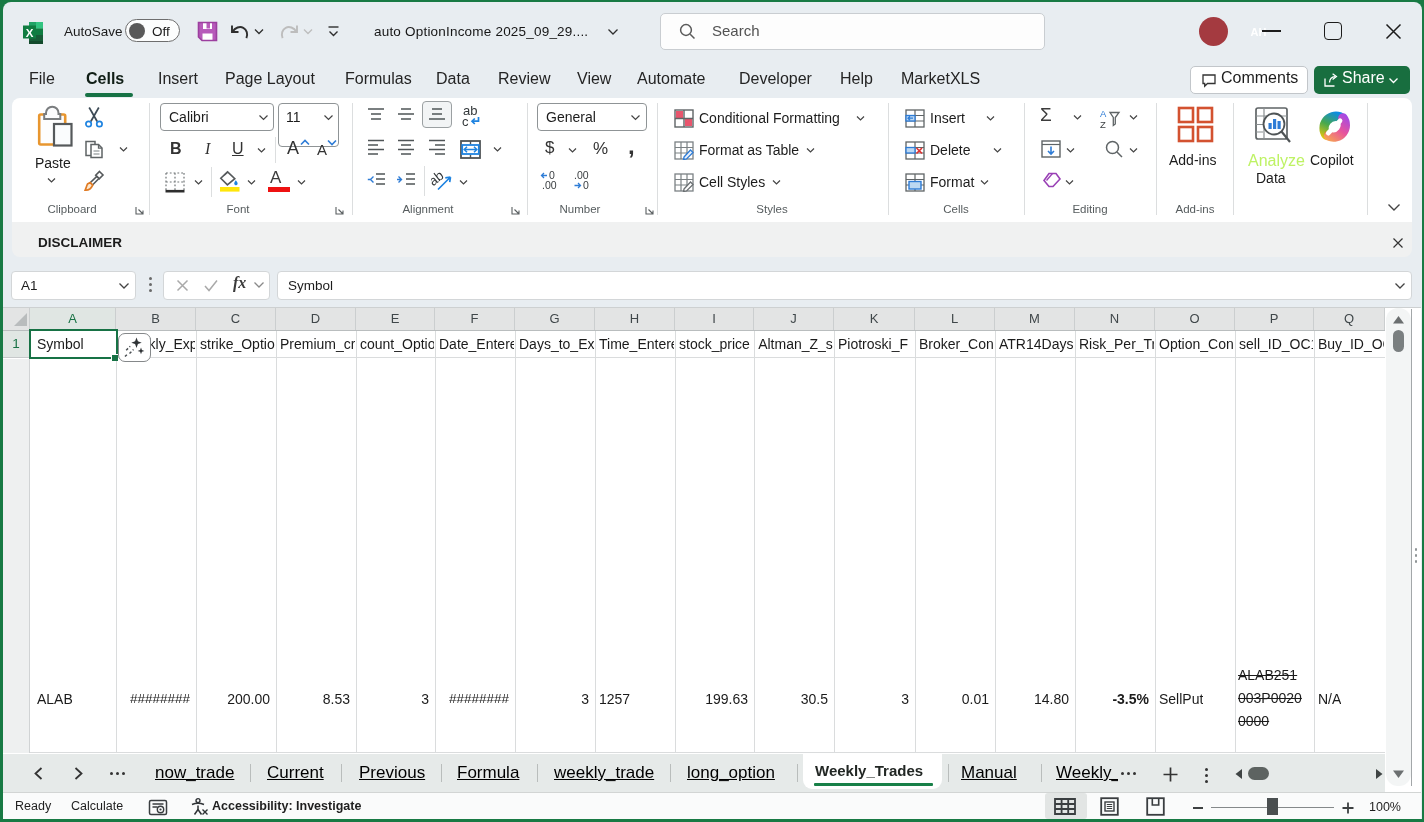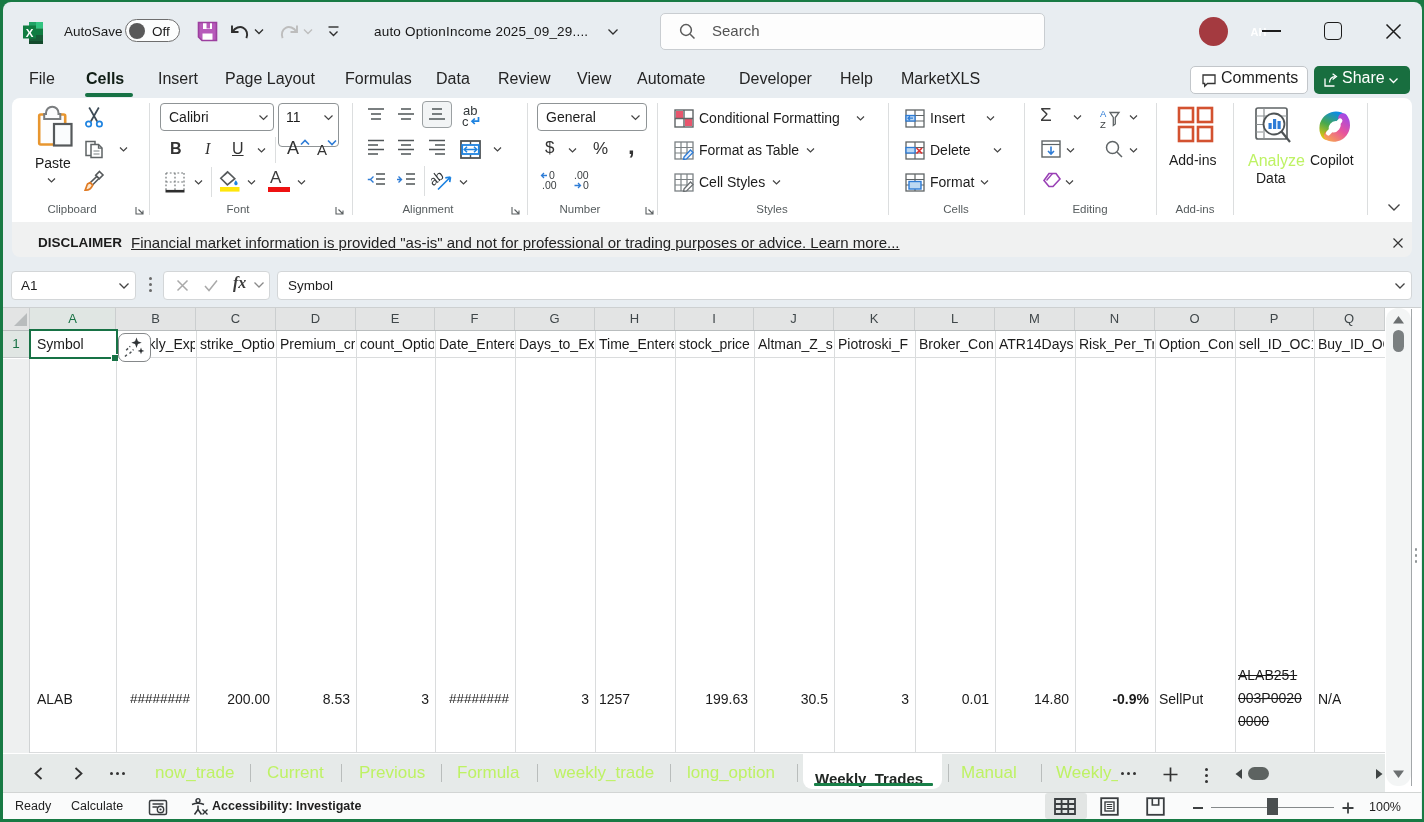--- a/index.html
+++ b/index.html
@@ -10,21 +10,21 @@
 #win { position:absolute; left:3px; top:2px; width:1419px; height:817px; background:#e8edf1; border-radius:8px 8px 0 0; }
 .glabel { position:absolute; font-size:11.5px; color:#565c5e; top:203px; text-align:center; white-space:nowrap; }
 .rsep { position:absolute; width:1px; top:103px; height:112px; background:#dcdedf; }
 .combo { position:absolute; background:#fff; border:1px solid #8f9496; border-radius:4px; }
 .chev { position:absolute; }
 .hdr { position:absolute; top:308px; height:22px; font-size:13px; color:#40474a; text-align:center; background:#e3e4e4; border-right:1px solid #cbcecf; line-height:22px; }
 .gvline { position:absolute; top:331px; width:1px; height:422px; background:#dadcdd; }
 .c1 { position:absolute; top:332px; height:25px; font-size:14px; color:#1b1b1b; line-height:25px; overflow:hidden; white-space:nowrap; }
 .c2 { position:absolute; top:687px; height:24px; font-size:14px; color:#1b1b1b; line-height:24px; overflow:hidden; white-space:nowrap; }
 .num { text-align:right; }
-.tabtxt { position:absolute; top:763px; font-size:17px; color:#bef264; white-space:nowrap; }
+.tabtxt { position:absolute; top:763px; font-size:17px; color:#000000; white-space:nowrap;text-decoration:underline; }
 .tabsep { position:absolute; top:764px; width:1px; height:18px; background:#b9bdbc; }
 .stxt { position:absolute; font-size:12.5px; color:#1f1f1f; white-space:nowrap; }
 </style>
 </head>
 <body>
 <div id="win"></div>
 
 <svg class="abs" style="left:21px;top:20px;" width="26" height="26" viewBox="0 0 26 26">
   <rect x="8" y="2" width="14" height="6.5" fill="#21a366"></rect>
   <rect x="15" y="2" width="7" height="6.5" fill="#33c481"></rect>
@@ -434,21 +434,20 @@
   <path d="M16.5 28.5 A12.5 12.5 0 0 0 31.5 9.5" fill="none" stroke="url(#cpB)" stroke-width="10" stroke-linecap="round"></path>
   <path d="M28.5 12.5 L16 25.5" stroke="#ffffff" stroke-width="5" stroke-linecap="round"></path>
 </svg>
 <div class="abs txt" style="left:1310px;top:152px;font-size:14px;color:#1c1c1c;">Copilot</div>
 <svg class="chev" style="left:1387px;top:203px;" width="14" height="9" viewBox="0 0 14 9">
     <path d="M1.5 1.5 L7 7 L12.5 1.5" fill="none" stroke="#444" stroke-width="1.4"></path>
   </svg>
 
 <div class="abs" style="left:12px;top:222px;width:1400px;height:35px;background:#f0f1f1;border-radius:0 0 8px 8px;">
   <div class="abs txt" style="left:26px;top:13px;font-size:13.5px;font-weight:bold;color:#1c1c1c;">DISCLAIMER</div>
-  <div class="abs txt" style="left:119px;top:12px;font-size:15px;color:#232323;text-decoration:underline;">Financial market information is provided "as-is" and not for professional or trading purposes or advice. Learn more...</div>
   <svg class="abs" style="left:1379px;top:14px;" width="14" height="14" viewBox="0 0 14 14">
       <path d="M2.5 2.5 L11.5 11.5 M11.5 2.5 L2.5 11.5" stroke="#333" stroke-width="1.2"></path>
     </svg>
 </div>
 
 <div class="abs" style="left:11px;top:271px;width:125px;height:29px;background:#fff;border:1px solid #d3d6d8;border-radius:4px;">
   <div class="abs txt" style="left:9px;top:6px;font-size:13.5px;color:#1c1c1c;">A1</div>
   <svg class="chev" style="left:106px;top:10px;" width="12" height="9" viewBox="0 0 12 9">
       <path d="M1.5 1.5 L6 6 L10.5 1.5" fill="none" stroke="#444" stroke-width="1.3"></path>
     </svg>
@@ -525,21 +524,21 @@
 
 <div class="c1 txt" style="left:37px;">Symbol</div>
 <div class="c1" style="left:120px;width:75px;">Weekly_Exp</div>
 <div class="c1" style="left:200px;width:75px;">strike_Optio</div>
 <div class="c1" style="left:280px;width:75px;">Premium_cr</div>
 <div class="c1" style="left:360px;width:74px;">count_Optio</div>
 <div class="c1" style="left:439px;width:75px;">Date_Entere</div>
 <div class="c1" style="left:519px;width:75px;">Days_to_Exp</div>
 <div class="c1" style="left:599px;width:75px;">Time_Entere</div>
 <div class="c1" style="left:679px;width:74px;">stock_price</div>
-<div class="c1" style="left:758px;width:75px;">Altman_Z_s</div>
+<div class="c1" style="left:758px;width:75px;text-align:center;">Altman_Z_s</div>
 <div class="c1" style="left:838px;width:76px;">Piotroski_F</div>
 <div class="c1" style="left:919px;width:75px;">Broker_Con</div>
 <div class="c1" style="left:999px;width:75px;">ATR14Days</div>
 <div class="c1" style="left:1079px;width:75px;">Risk_Per_Tr</div>
 <div class="c1" style="left:1159px;width:75px;">Option_Con</div>
 <div class="c1" style="left:1239px;width:74px;">sell_ID_OC1</div>
 <div class="c1" style="left:1318px;width:66px;">Buy_ID_OC</div>
 
 <div class="abs" style="left:29px;top:329px;width:89px;height:30px;border:2.5px solid #177245;"></div>
 <div class="abs" style="left:111px;top:354px;width:7px;height:7px;background:#fff;"></div>
@@ -558,21 +557,21 @@
 <div class="c2 num" style="left:280px;width:70px;">8.53</div>
 <div class="c2 num" style="left:360px;width:69px;">3</div>
 <div class="c2 num" style="left:439px;width:70px;font-size:13.5px;">########</div>
 <div class="c2 num" style="left:519px;width:70px;">3</div>
 <div class="c2 txt" style="left:599px;">1257</div>
 <div class="c2 num" style="left:679px;width:69px;">199.63</div>
 <div class="c2 num" style="left:758px;width:70px;">30.5</div>
 <div class="c2 num" style="left:838px;width:71px;">3</div>
 <div class="c2 num" style="left:919px;width:70px;">0.01</div>
 <div class="c2 num" style="left:999px;width:70px;">14.80</div>
-<div class="c2 num" style="left:1079px;width:70px;font-weight:bold;">-0.9%</div>
+<div class="c2 num" style="left:1079px;width:70px;font-weight:bold;">-3.5%</div>
 <div class="c2 txt" style="left:1159px;">SellPut</div>
 <div class="abs" style="left:1238px;top:664px;width:74px;font-size:14px;line-height:22.8px;color:#1b1b1b;text-decoration:line-through;overflow:hidden;">ALAB251 003P0020 0000</div>
 <div class="c2 txt" style="left:1318px;">N/A</div>
 
 <div class="abs" style="left:1385px;top:308px;width:36px;height:484px;background:#fff;"></div>
 <div class="abs" style="left:1385.5px;top:308px;width:25px;height:478px;background:#f3f5f5;border-radius:12px;"></div>
 <svg class="abs" style="left:1392px;top:315px;" width="13" height="10" viewBox="0 0 13 10">
     <path d="M6.5 1 L12 8.5 H1 Z" fill="#6b6f70"></path>
   </svg>
 <div class="abs" style="left:1392.5px;top:330px;width:11px;height:22px;background:#7a7f80;border-radius:5.5px;"></div>
@@ -602,21 +601,21 @@
 <div class="tabtxt" style="left:359px;text-align:center;">Previous</div>
 <div class="tabsep" style="left:441px;"></div>
 <div class="tabtxt" style="left:457px;">Formula</div>
 <div class="tabsep" style="left:537px;"></div>
 <div class="tabtxt" style="left:554px;">weekly_trade</div>
 <div class="tabsep" style="left:670px;"></div>
 <div class="tabtxt" style="left:687px;">long_option</div>
 <div class="tabsep" style="left:797px;"></div>
 <div class="tabsep" style="left:948px;"></div>
 <div class="abs" style="left:803px;top:754px;width:139px;height:35px;background:#fff;border-radius:0 0 9px 9px;"></div>
-<div class="abs txt" style="left:815px;top:762px;font-size:15px;font-weight:bold;color:#222724;margin-top:8px;">Weekly_Trades</div>
+<div class="abs txt" style="left:815px;top:762px;font-size:15px;font-weight:bold;color:#222724;">Weekly_Trades</div>
 <div class="abs" style="left:814px;top:783px;width:119px;height:2.6px;background:#188048;border-radius:1px;"></div>
 <div class="tabtxt" style="left:961px;">Manual</div>
 <div class="tabsep" style="left:1041px;"></div>
 <div class="tabtxt" style="left:1056px;width:62px;overflow:hidden;">Weekly_Tr</div>
 <div class="abs" style="left:1121px;top:772px;width:3px;height:3px;background:#333;border-radius:50%;"></div>
 <div class="abs" style="left:1127px;top:772px;width:3px;height:3px;background:#333;border-radius:50%;"></div>
 <div class="abs" style="left:1133px;top:772px;width:3px;height:3px;background:#333;border-radius:50%;"></div>
 <svg class="abs" style="left:1162px;top:766px;" width="17" height="17" viewBox="0 0 17 17">
     <path d="M8.5 1.5 v14 M1.5 8.5 h14" stroke="#333" stroke-width="1.7"></path>
   </svg>

